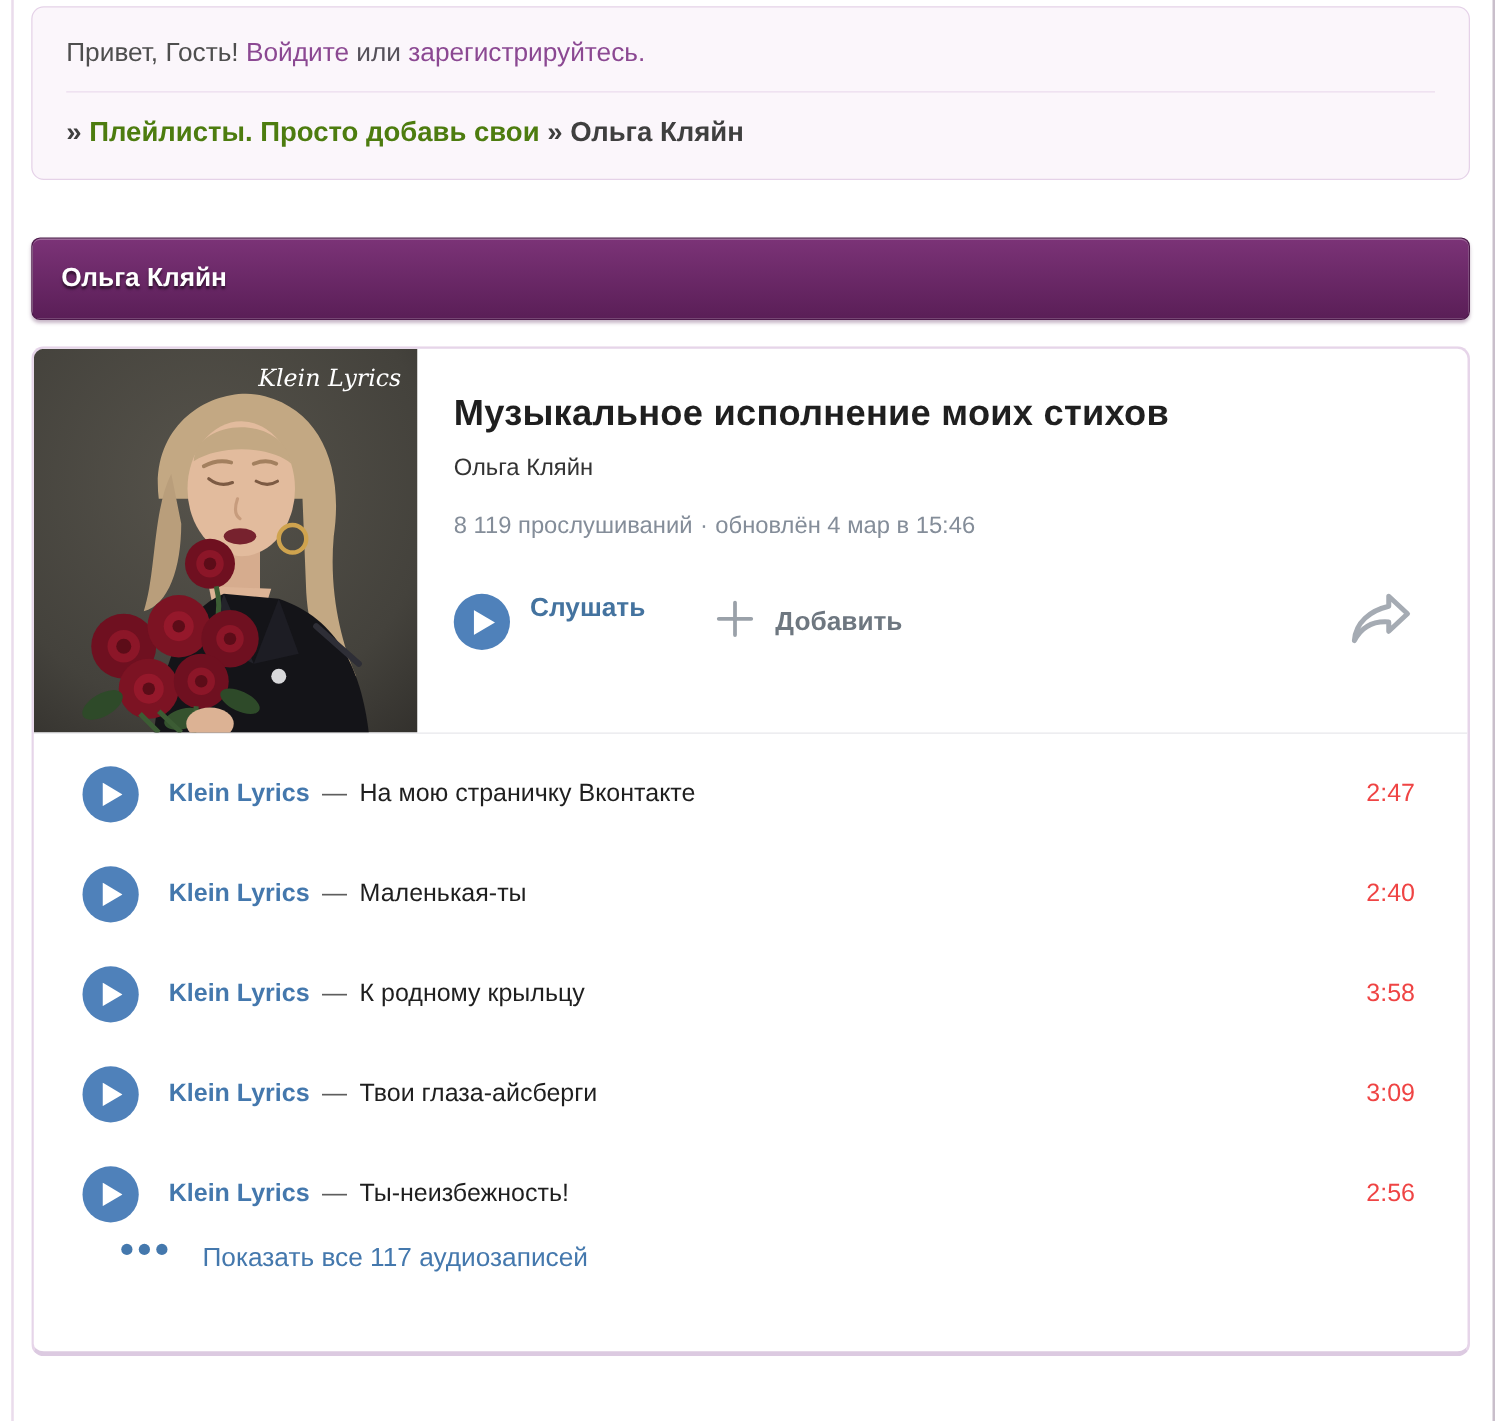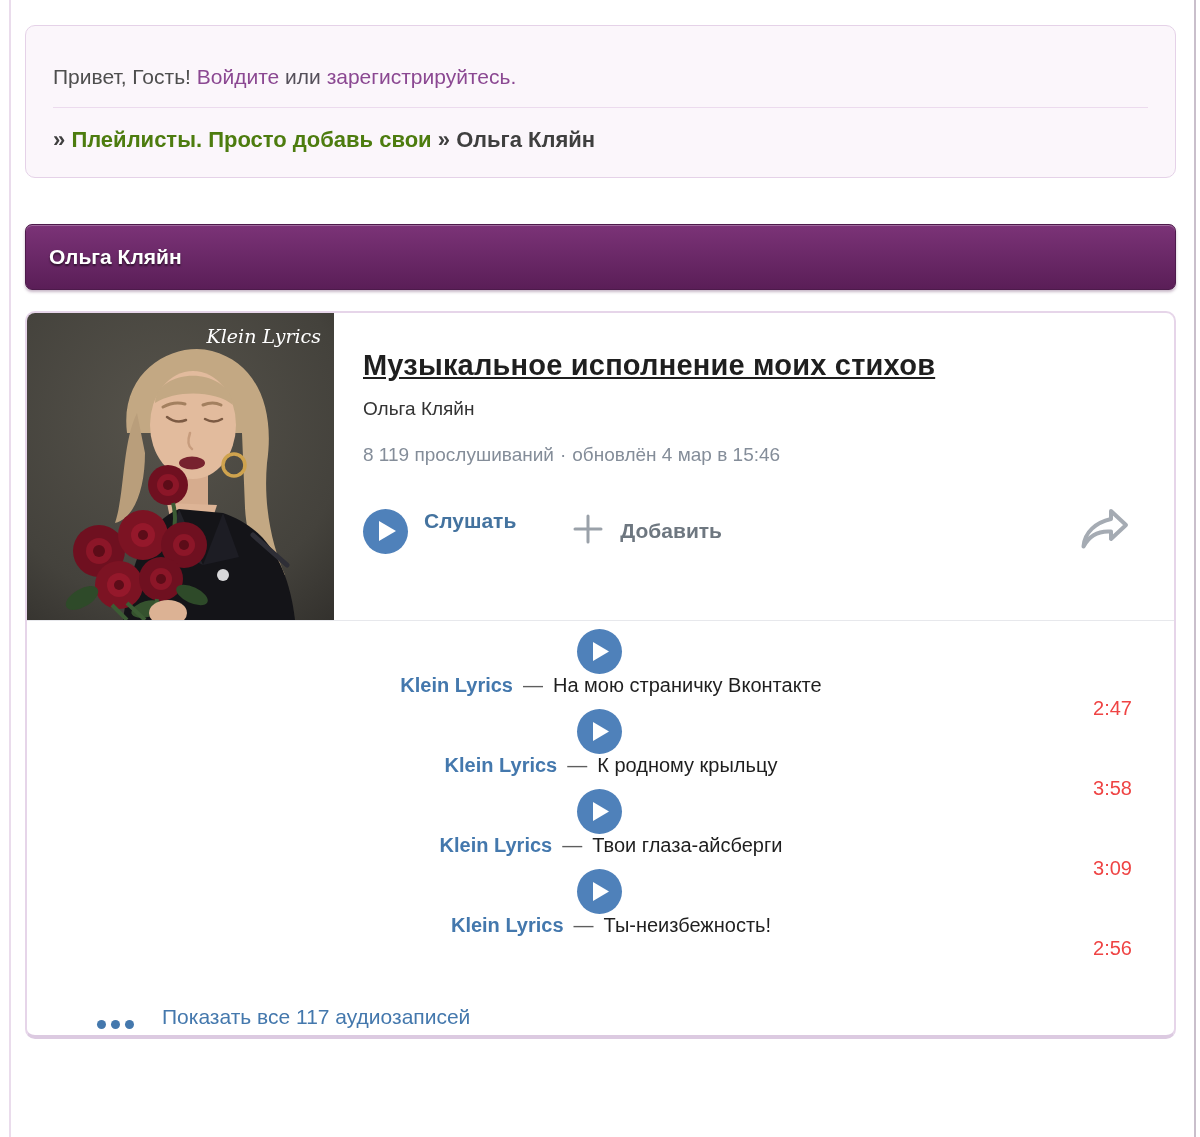--- a/index.html
+++ b/index.html
@@ -11,25 +11,25 @@
     overflow: hidden;
   }
   .edge-line { position: absolute; top: 0; bottom: 0; width: 2px; }
   .edge-left  { left: 9px;  background: #eadcec; }
   .edge-right { left: 1194px; background: #c9bfcb; }
 
   .content { position: relative; padding: 0 24px 0 25px; }
 
   
   .info-box {
-    margin-top: 25px;
+    margin-top: 5px;
     background: #fbf6fb;
     border: 1px solid #e5d2e8;
     border-radius: 10px;
-    padding: 34px 27px 20px 27px;
+    padding: 20px 27px 20px 27px;
   }
   .greeting-line { font-size: 21px; color: #4e4e4e; line-height: 34px; padding-bottom: 13px; }
   .greeting-line a { text-decoration: none; color: #8b4892; cursor: pointer; }
   .greeting-or { color: #55505a; }
   .info-divider { border: none; border-top: 1px solid #ecdbee; height: 0; }
   .breadcrumb { padding-top: 15px; font-size: 22px; font-weight: bold; color: #3f3f3f; line-height: 34px; }
   .breadcrumb a { text-decoration: none; color: #4d7c0f; cursor: pointer; }
   .crumb-sep { font-weight: bold; color: #3f3f3f; }
 
   
@@ -51,53 +51,53 @@
     margin-top: 21px;
     background: #ffffff;
     border: 2px solid #e6d5e9;
     border-bottom: 4px solid #dccae1;
     border-radius: 10px;
     overflow: hidden;
   }
   .card-header { display: flex; border-bottom: 1px solid #e7e8ec; }
   .cover { width: 307px; height: 307px; flex: 0 0 307px; display: block; }
   .header-info { flex: 1; padding: 36px 40px 0 29px; position: relative; }
-  .pl-title { font-size: 29px; font-weight: bold; color: #1f1f1f; letter-spacing: .2px; text-decoration: underline; }
+  .pl-title { font-size: 29px; font-weight: bold; color: #1f1f1f; letter-spacing: .2px; }
   .pl-artist { margin-top: 16px; font-size: 19px; color: #333333; }
   .pl-stats { margin-top: 24px; font-size: 19px; color: #848d99; }
   .stats-dot { padding: 0 6px; }
 
   .actions { margin-top: 40px; display: flex; align-items: center; }
   .listen-btn { display: flex; align-items: flex-start; cursor: pointer; }
   .play-circle {
     width: 45px; height: 45px; border-radius: 50%;
     background: #4f81ba; display: flex; align-items: center; justify-content: center;
   }
   .play-circle svg { margin-left: 4px; display: block; }
   .listen-label { margin-left: 16px; font-size: 21px; font-weight: bold; color: #44739f; }
   .add-btn { display: flex; align-items: center; margin-left: 56px; cursor: pointer; }
   .add-label { margin-left: 16px; font-size: 21px; font-weight: bold; color: #6e7780; }
   .share-btn { margin-left: auto; margin-right: 2px; cursor: pointer; display: flex; }
 
   
   .track-list { padding: 8px 0 6px 0; }
-  .track-row { display: flex; align-items: center; height: 80px; padding: 0 42px 0 39px; flex-direction: column; }
+  .track-row { display: flex; align-items: center; height: 80px; padding: 0 42px 0 39px; }
   .row-play {
     width: 45px; height: 45px; border-radius: 50%; flex: 0 0 45px;
     background: #4f81ba; display: flex; align-items: center; justify-content: center;
     cursor: pointer;
   }
   .row-play svg { margin-left: 3px; display: block; }
   .track-text { margin-left: 24px; font-size: 20px; white-space: nowrap; }
   .track-artist { color: #4478ad; font-weight: bold; text-decoration: none; cursor: pointer; }
   .track-dash { color: #5e5e5e; padding: 0 10px; }
   .track-title { color: #1f1f1f; }
   .track-time { margin-left: auto; font-size: 20px; color: #ef4444; }
 
-  .show-all-row { display: flex; align-items: flex-end; height: 80px; padding: 0 42px 0 66px; cursor: pointer; }
+  .show-all-row { display: flex; align-items: flex-start; height: 80px; padding: 0 42px 0 66px; cursor: pointer; }
   .dots-icon { width: 45px; flex: 0 0 45px; display: flex; justify-content: center; gap: 5px; }
   .dots-icon i { width: 9px; height: 9px; border-radius: 50%; background: #4478ad; }
   .show-all-label { margin-left: 24px; font-size: 21px; color: #4478ad; }
 </style>
 </head>
 <body>
 
 <div class="edge-line edge-left"></div>
 <div class="edge-line edge-right"></div>
 
@@ -236,20 +236,31 @@
           <svg width="16" height="19" viewBox="0 0 16 19">
               <polygon points="0,0 16,9.5 0,19" fill="#ffffff"></polygon>
             </svg>
         </span>
         <span class="track-text">
           <a class="track-artist">Klein Lyrics</a><span class="track-dash">—</span><span class="track-title">На мою страничку Вконтакте</span>
         </span>
         <span class="track-time">2:47</span>
       </div>
 
+      <div class="track-row">
+        <span class="row-play">
+          <svg width="16" height="19" viewBox="0 0 16 19">
+              <polygon points="0,0 16,9.5 0,19" fill="#ffffff"></polygon>
+            </svg>
+        </span>
+        <span class="track-text">
+          <a class="track-artist">Klein Lyrics</a><span class="track-dash">—</span><span class="track-title">Маленькая-ты</span>
+        </span>
+        <span class="track-time">2:40</span>
+      </div>
 
       <div class="track-row">
         <span class="row-play">
           <svg width="16" height="19" viewBox="0 0 16 19">
               <polygon points="0,0 16,9.5 0,19" fill="#ffffff"></polygon>
             </svg>
         </span>
         <span class="track-text">
           <a class="track-artist">Klein Lyrics</a><span class="track-dash">—</span><span class="track-title">К родному крыльцу</span>
         </span>

